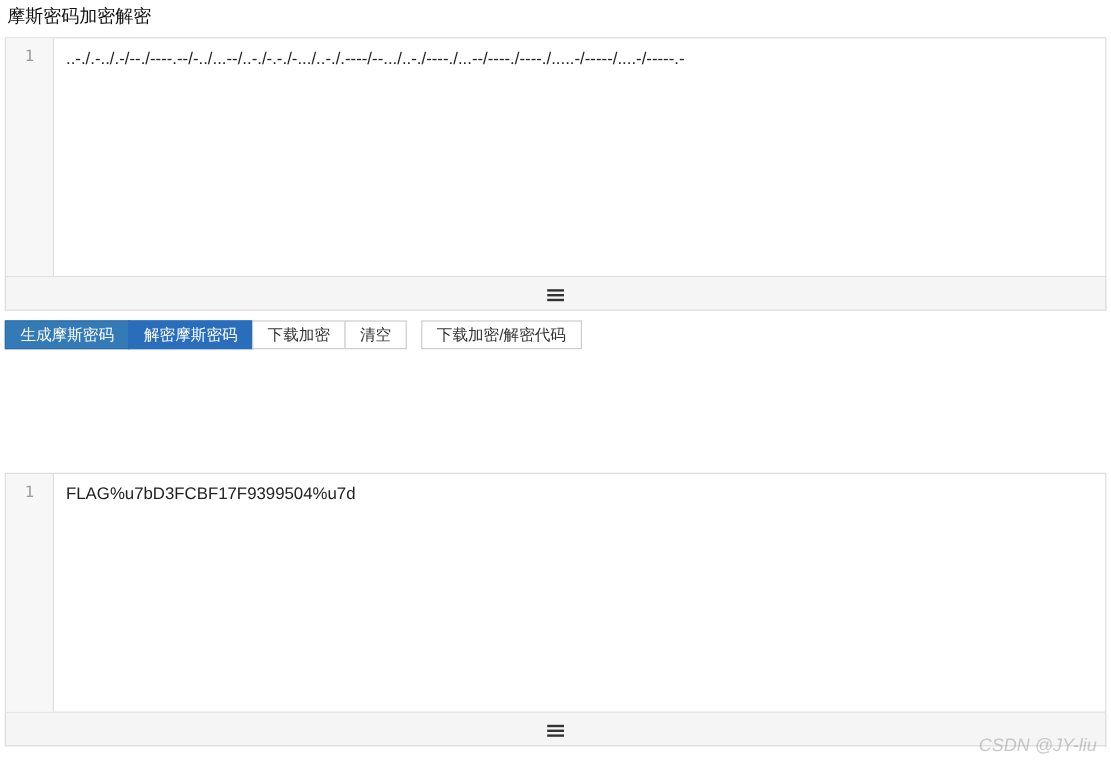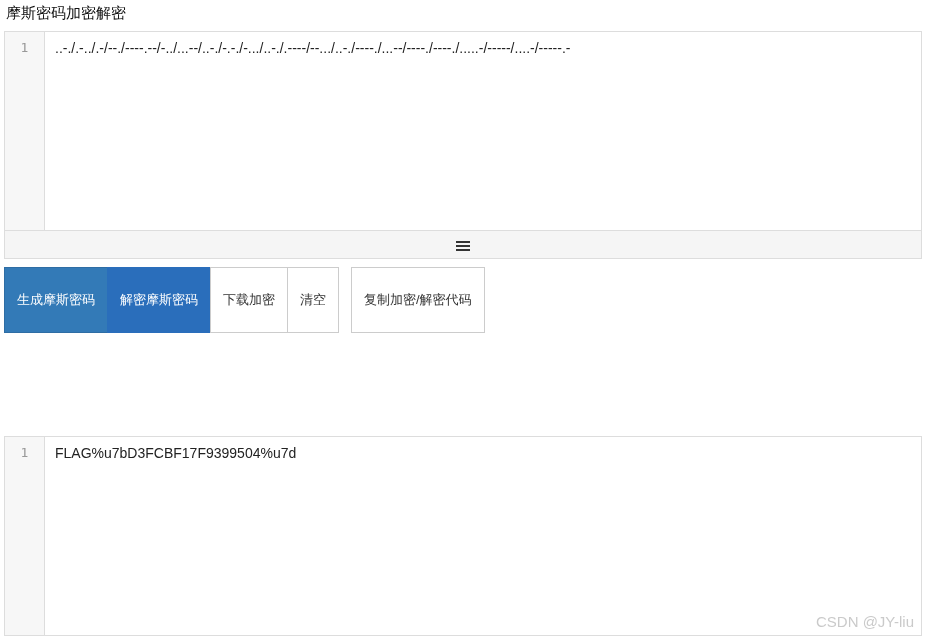--- a/index.html
+++ b/index.html
@@ -78,21 +78,21 @@
       padding: 8px 4px;
       gap: 0;
       align-items: center;
     }
     .btn-group {
       display: inline-flex;
     }
     .btn {
       border: 1px solid #ccc;
       background: #fff;
-      padding: 23px 12px;
+      padding: 2px 12px;
       font-size: 13px;
       color: #333;
       cursor: pointer;
       font-family: "Microsoft YaHei", Arial, sans-serif;
       white-space: nowrap;
     }
     .btn:not(:first-child) {
       margin-left: -1px;
     }
     .btn.primary {
@@ -110,20 +110,21 @@
     }
     .spacer {
       height: 95px;
     }
     .watermark {
       position: absolute;
       right: 12px;
       bottom: 6px;
       color: rgba(150,150,150,0.5);
       font-size: 15px;
+      font-style: italic;
       font-family: Arial, sans-serif;
       pointer-events: none;
     }
   </style>
 </head>
 <body>
 
 <div class="title">摩斯密码加密解密</div>
 
 <div class="editor-wrap first">
@@ -139,21 +140,21 @@
 </div>
 
 <div class="toolbar">
   <div class="btn-group">
     <button class="btn primary">生成摩斯密码</button>
     <button class="btn active-alt">解密摩斯密码</button>
     <button class="btn">下载加密</button>
     <button class="btn">清空</button>
   </div>
   <div class="btn-group">
-    <button class="btn">复制加密/解密代码</button>
+    <button class="btn">下载加密/解密代码</button>
   </div>
 </div>
 
 <div class="spacer"></div>
 
 <div class="editor-wrap second">
   <div class="gutter">1</div>
   <div class="editor-content">FLAG%u7bD3FCBF17F9399504%u7d</div>
 </div>
 <div class="footer-bar">

